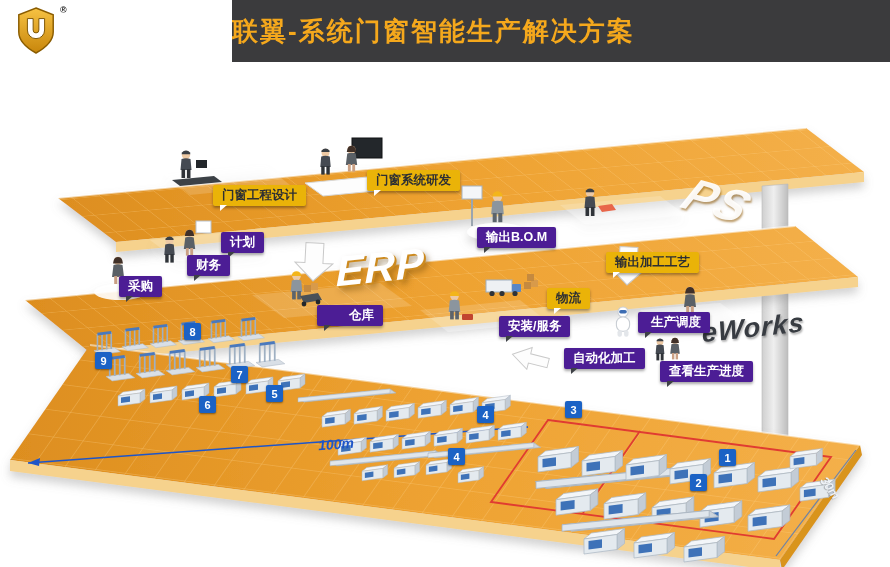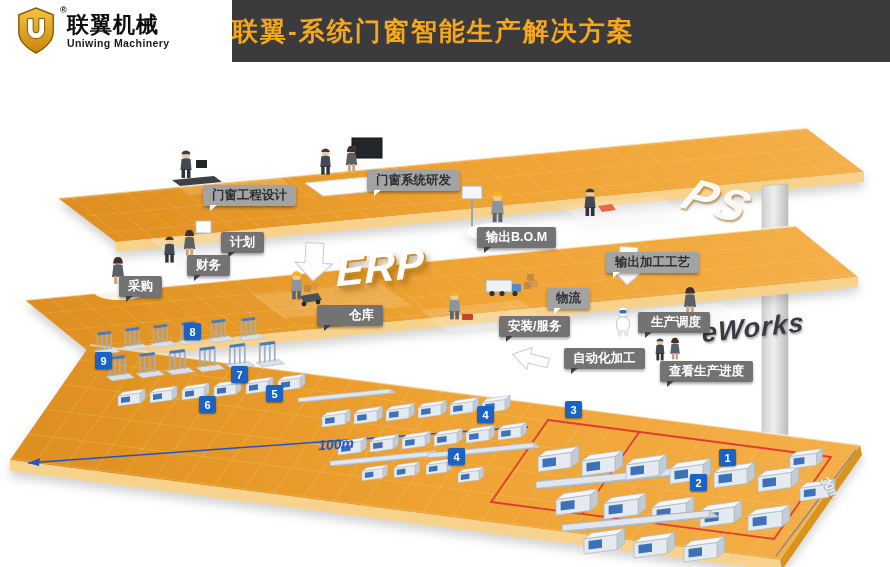--- a/index.html
+++ b/index.html
@@ -11,24 +11,24 @@
   .brand .reg{position:absolute;left:60px;top:5px;font-size:9px;font-weight:bold;color:#222;}
   .brand-cn{font-size:22px;font-weight:bold;color:#0d0d0d;letter-spacing:1px;line-height:1.1;}
   .brand-en{font-size:10.5px;font-weight:bold;color:#1a1a1a;letter-spacing:.4px;}
   .hdr-title{color:#f5a81c;font-size:26px;font-weight:bold;letter-spacing:2px;white-space:nowrap;}
   
   .scene{position:absolute;top:0;left:0;width:890px;height:567px;}
   .scene svg.bg{position:absolute;top:0;left:0;}
   
   .tag{position:absolute;z-index:20;padding:2px 9px;font-size:12.5px;font-weight:bold;line-height:1.35;
        white-space:nowrap;border-radius:2px;box-shadow:0 2px 3px rgba(0,0,0,.35);}
-  .tag-dark{background:#737373;color:#fff;}
+  .tag-dark{background:#4c1d95;color:#fff;}
   .tag-dark::after{content:"";position:absolute;left:7px;bottom:-5px;width:0;height:0;
        border-top:6px solid #3e4146;border-right:7px solid transparent;}
-  .tag-light{background:#a3a3a3;color:#2d2f33;}
+  .tag-light{background:#eab308;color:#2d2f33;}
   .tag-light::after{content:"";position:absolute;left:7px;bottom:-5px;width:0;height:0;
        border-top:6px solid #ffffff;border-right:7px solid transparent;}
   
   .wm{position:absolute;z-index:18;font-weight:bold;font-style:italic;transform-origin:left top;letter-spacing:1px;}
   .wm-ps{font-size:46px;color:rgba(255,255,255,.93);transform:rotate(15deg) skewX(-14deg);
          text-shadow:2px 2px 2px rgba(140,85,0,.55);}
   .wm-erp{font-size:42px;color:#fff;transform:rotate(-6deg) skewX(-6deg);
          text-shadow:2px 2px 0 #cd8a1e,4px 5px 6px rgba(95,60,0,.5);}
   .wm-eworks{font-size:27px;color:#383c42;transform:rotate(-6deg) skewX(-6deg);
          text-shadow:1px 2px 2px rgba(0,0,0,.3);}
@@ -301,21 +301,21 @@
     <g>
       <use href="#suitman" transform="translate(652,338) scale(0.8)"></use>
       <use href="#suitwoman" transform="translate(667,337) scale(0.8)"></use>
     </g>
   </svg>
 
   <div class="wm wm-ps" style="left:700px;top:168px;">PS</div>
   <div class="wm wm-erp" style="left:336px;top:248px;">ERP</div>
   <div class="wm wm-eworks" style="left:702px;top:318px;">eWorks</div>
 
-  <div class="tag tag-light" style="left:203px;top:185px;">门窗工程设计</div>
+  <div class="tag tag-light" style="left:213px;top:185px;">门窗工程设计</div>
   <div class="tag tag-light" style="left:367px;top:170px;">门窗系统研发</div>
   <div class="tag tag-dark" style="left:477px;top:227px;">输出B.O.M</div>
   <div class="tag tag-light" style="left:606px;top:204px;margin-top:48px;">输出加工工艺</div>
 
   <div class="tag tag-dark" style="left:221px;top:232px;">计划</div>
   <div class="tag tag-dark" style="left:187px;top:255px;">财务</div>
   <div class="tag tag-dark" style="left:119px;top:276px;">采购</div>
   <div class="tag tag-dark" style="left:317px;top:305px;padding-left:32px;">仓库</div>
   <div class="tag tag-light" style="left:547px;top:288px;">物流</div>
   <div class="tag tag-dark" style="left:499px;top:316px;">安装/服务</div>
@@ -344,21 +344,17 @@
         <path d="M23 1L41 8V26Q41 38 23 48Q5 38 5 26V8Z" fill="url(#goldlg)" stroke="#8a5c00" stroke-width="1.5"></path>
         <defs>
             <linearGradient id="goldlg" x1="0" y1="0" x2="0" y2="1">
           <stop offset="0" stop-color="#f6c243"></stop>
               <stop offset="1" stop-color="#c8860b"></stop>
         </linearGradient>
           </defs>
         <path d="M14 12v12a9 9 0 0 0 18 0V12h-6v12a3 3 0 0 1-6 0V12Z" fill="#fff" stroke="#7a5200" stroke-width="1"></path>
       </svg>
       <span class="reg">®</span>
-      <div class="brand-text">
-        <div class="brand-cn">联翼机械</div>
-        <div class="brand-en">Uniwing Machinery</div>
-      </div>
     </div>
     <div class="hdr-title">联翼-系统门窗智能生产解决方案</div>
   </header>
 
 </div>
 
 </body></html>

